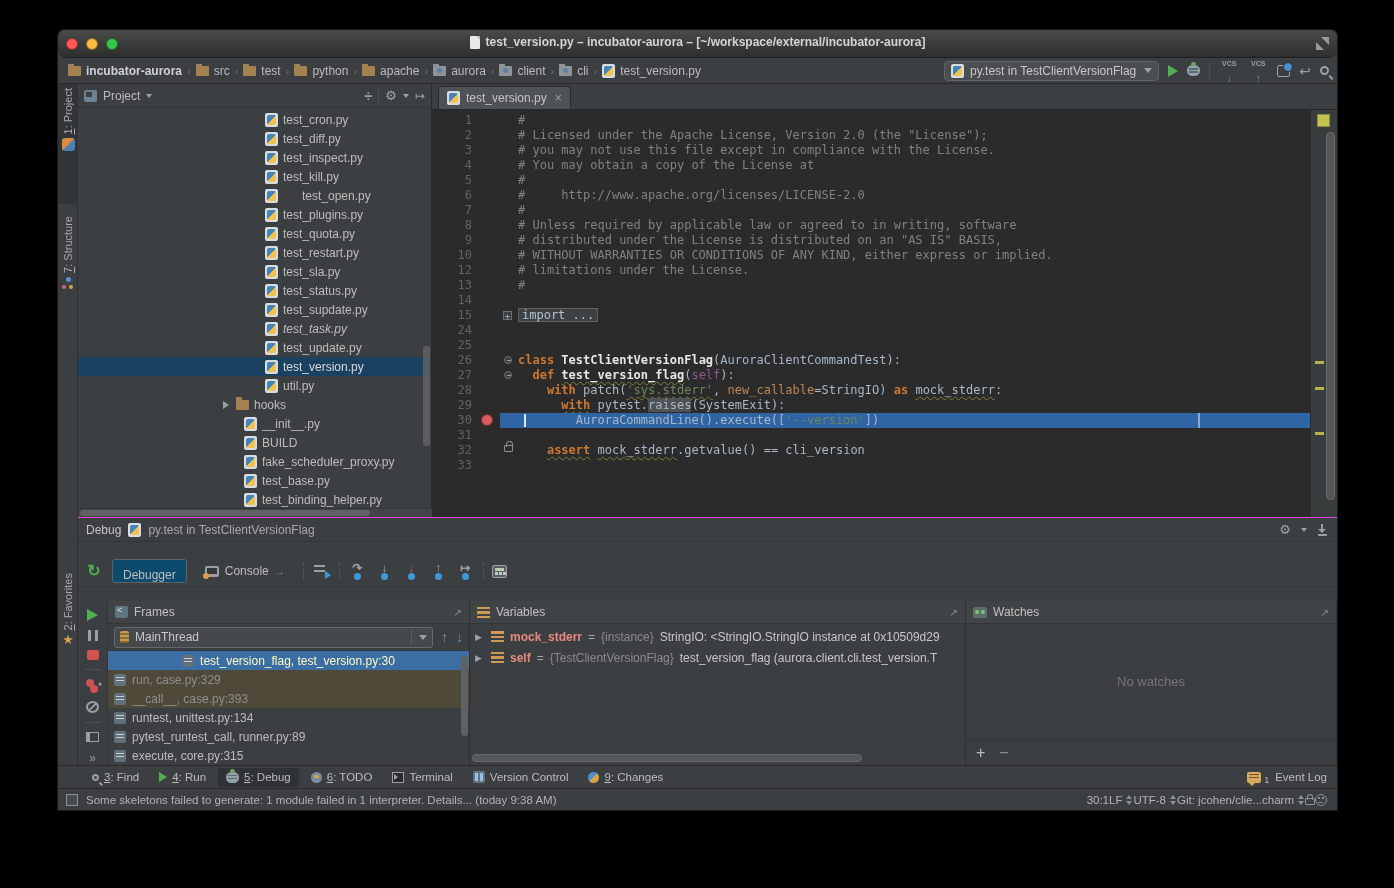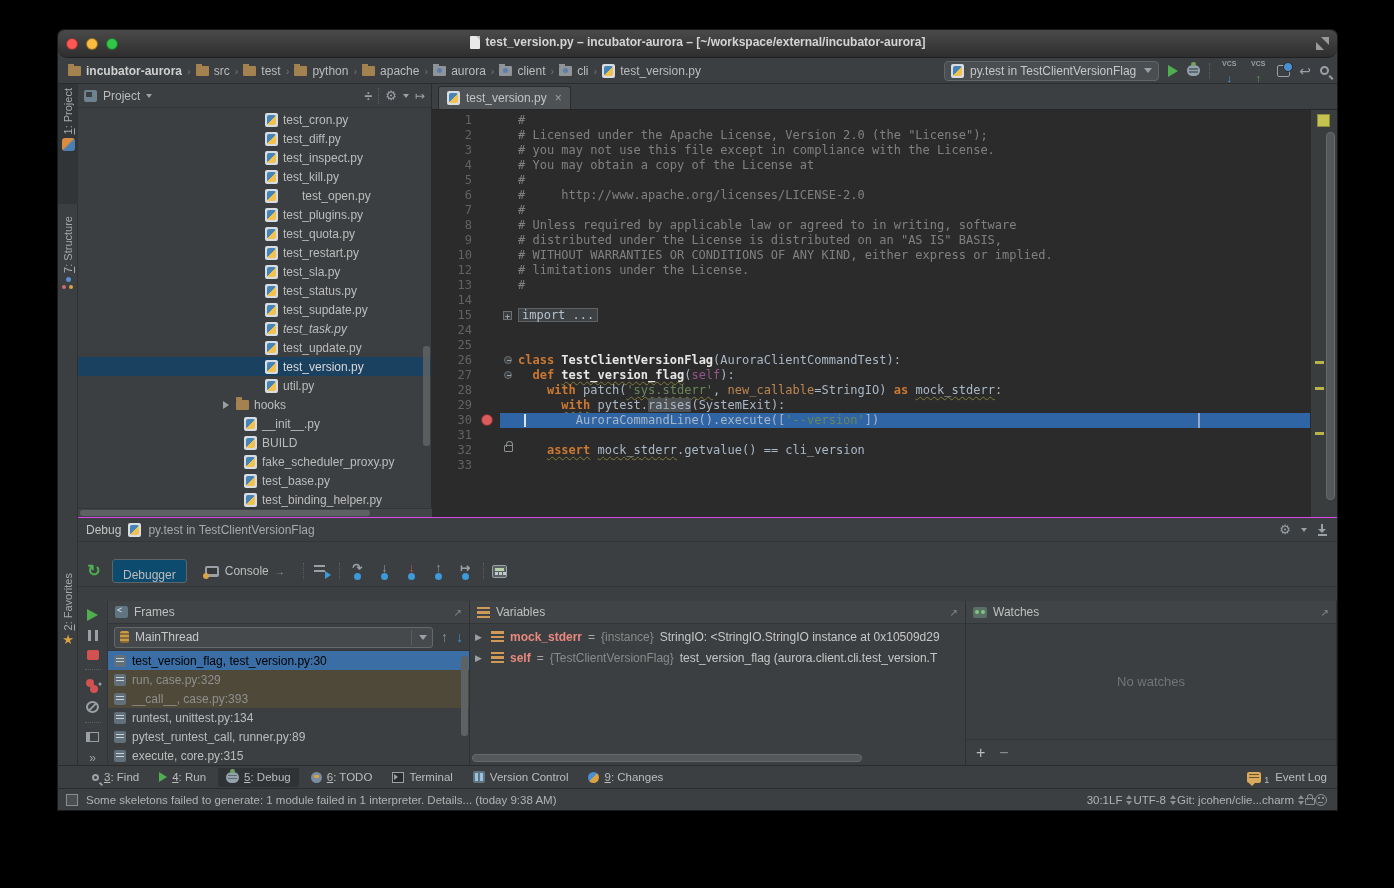--- a/index.html
+++ b/index.html
@@ -173,21 +173,21 @@
   .thread-combo { flex:1; height:21px; background:#46494b; border:1px solid #646969; border-radius:3px; display:flex; align-items:center; gap:6px; padding:0 5px; font-size:12px; color:#c7c7c7; }
   .ic-thread { width:9px; height:12px; background:repeating-linear-gradient(#c89b4b 0 2px, #8a6a33 2px 4px); border-radius:2px; }
   .thread-combo .cend { margin-left:auto; display:flex; align-items:center; gap:5px; }
   .combo-div { width:1px; height:15px; background:#5a5e60; }
   .arr-up { color:#8a8f92; font-size:14px; font-weight:bold; }
   .arr-down { color:#3f8cd0; font-size:14px; font-weight:bold; }
   #frames-list { flex:1; overflow:hidden; font-size:12px; }
   .frow { height:19px; display:flex; align-items:center; gap:6px; padding:0 6px; color:#bcbcbc; white-space:nowrap; }
   .frow .ficon { width:12px; height:12px; flex:0 0 12px; background:#61707a; border-radius:2px; position:relative; }
   .frow .ficon::after { content:""; position:absolute; left:2px; top:3px; width:8px; height:1.5px; background:#c6d2d8; box-shadow:0 3px 0 #c6d2d8; }
-  .frow.selected { background:#3b6ea5; color:#000000; }
+  .frow.selected { background:#3b6ea5; color:#fef9c3;justify-content:center; }
   .frow.library { background:#4e4939; color:#8f8f8f; }
   .frames-vthumb { position:absolute; right:1px; top:55px; width:7px; height:80px; background:#5f6263; border-radius:3px; }
   #vars-list { flex:1; overflow:hidden; font-size:12px; padding-top:2px; }
   .vrow { height:21px; display:flex; align-items:center; gap:6px; padding:0 5px; white-space:nowrap; }
   .vexp { color:#9aa0a6; font-size:9px; width:10px; }
   .vname { color:#e8887f; font-weight:bold; }
   .veq { color:#a9a9a9; }
   .vtype { color:#8a8a8a; }
   .vval { color:#c7c7c7; }
   .vars-hscroll { position:absolute; left:2px; bottom:3px; height:8px; width:390px; background:#55585a; border:1px solid #67696b; border-radius:4px; }

